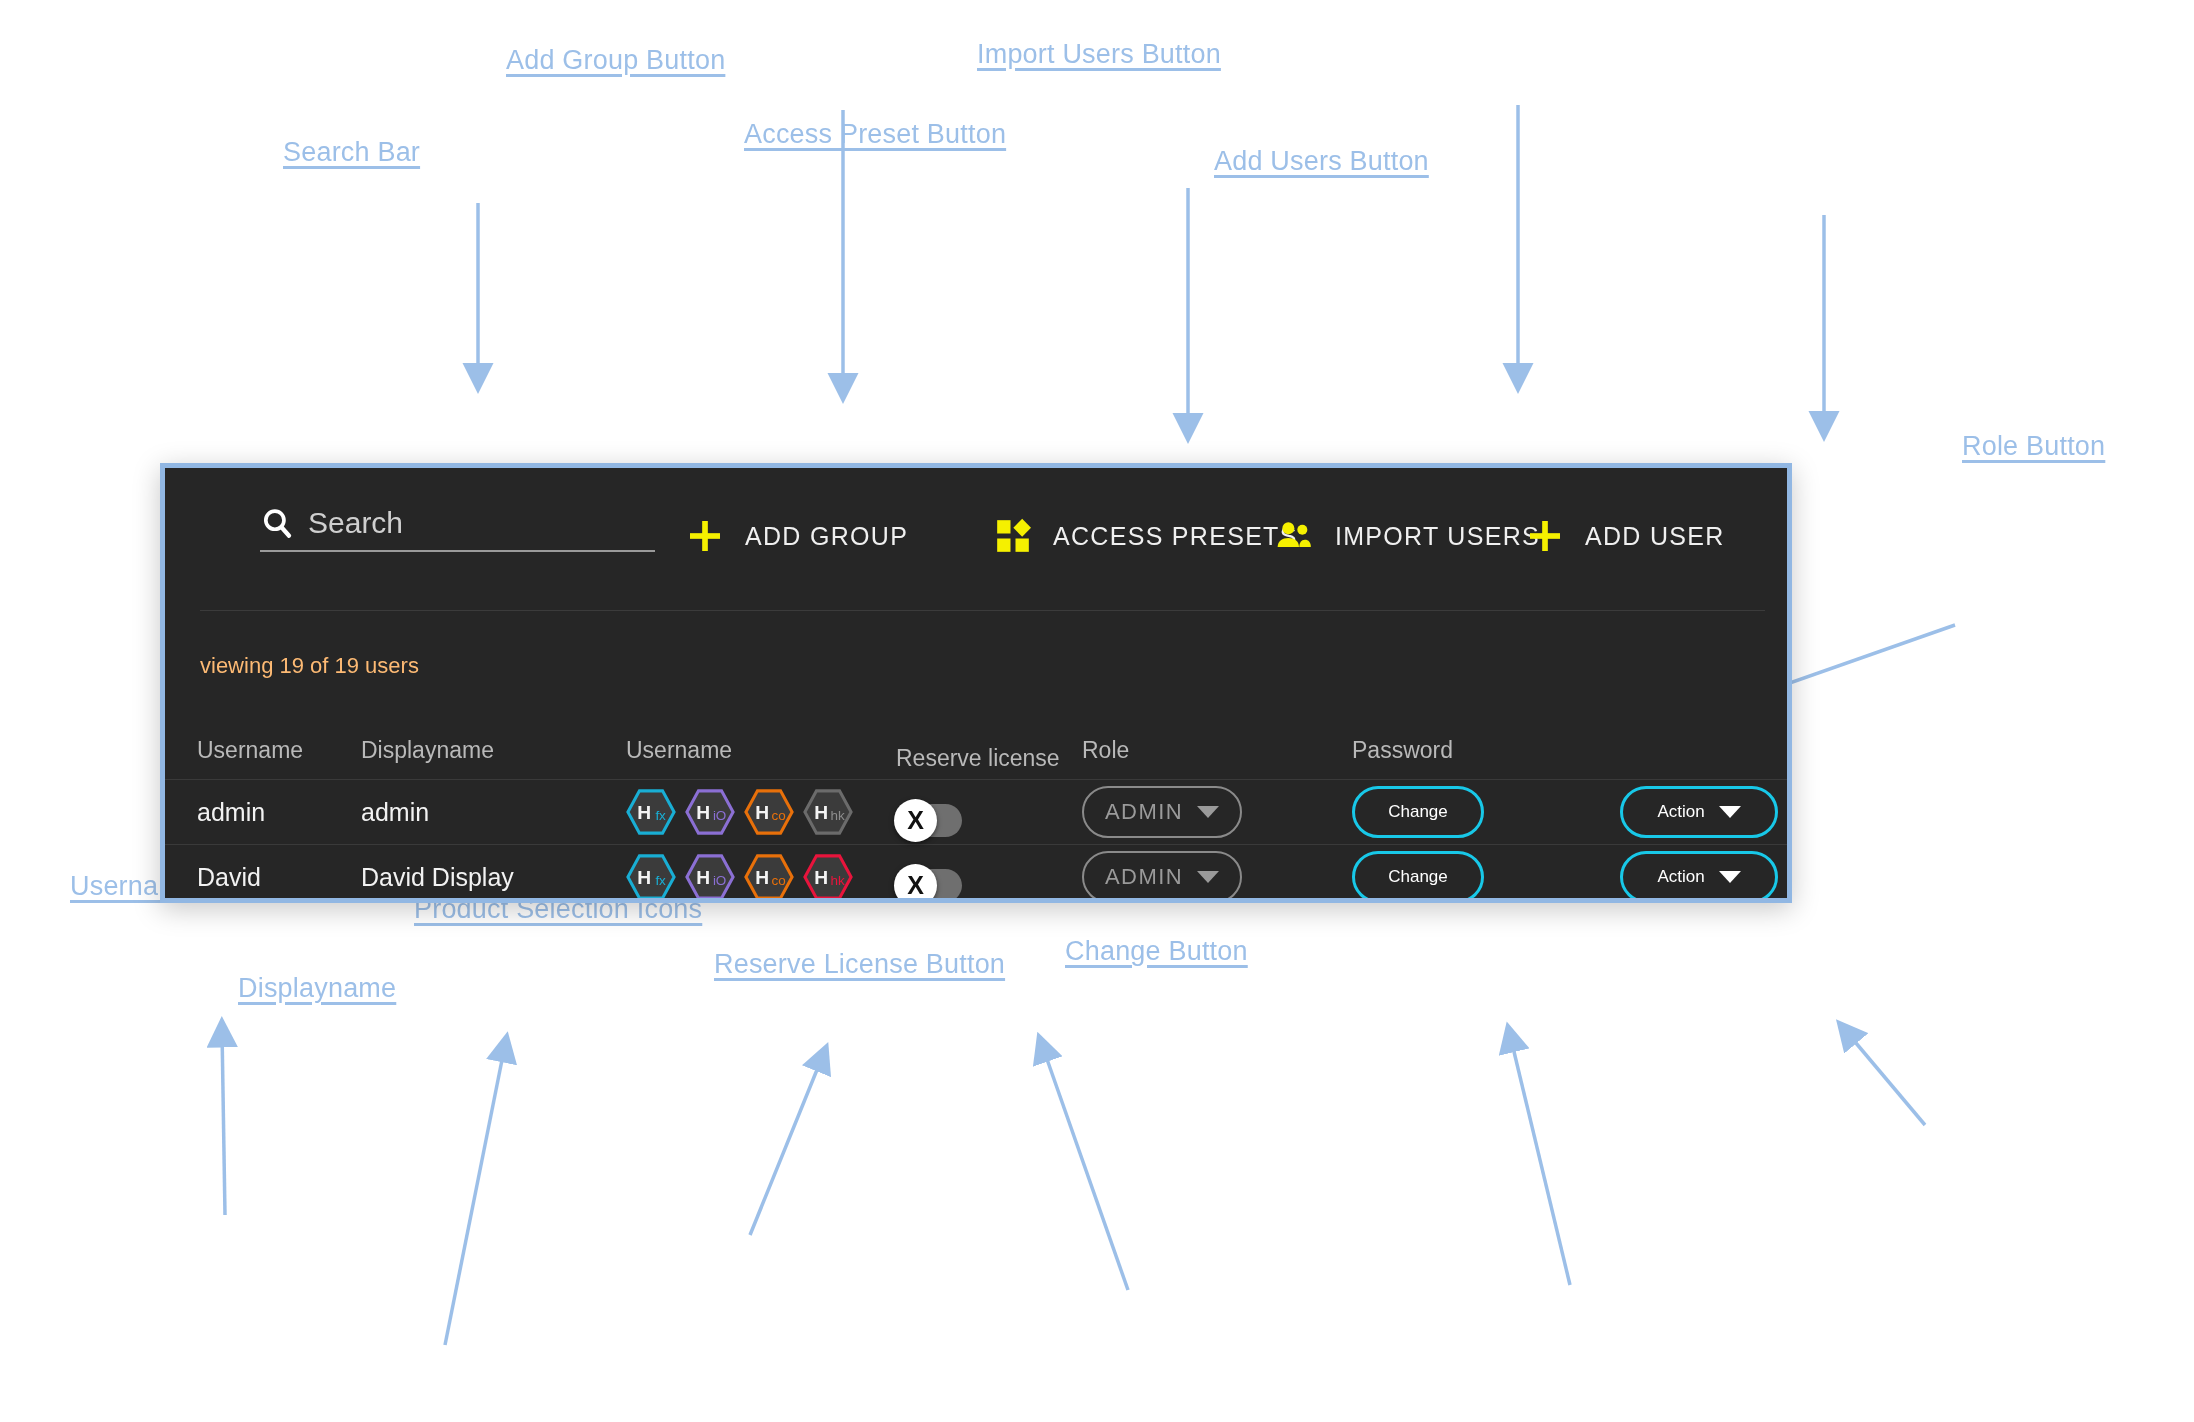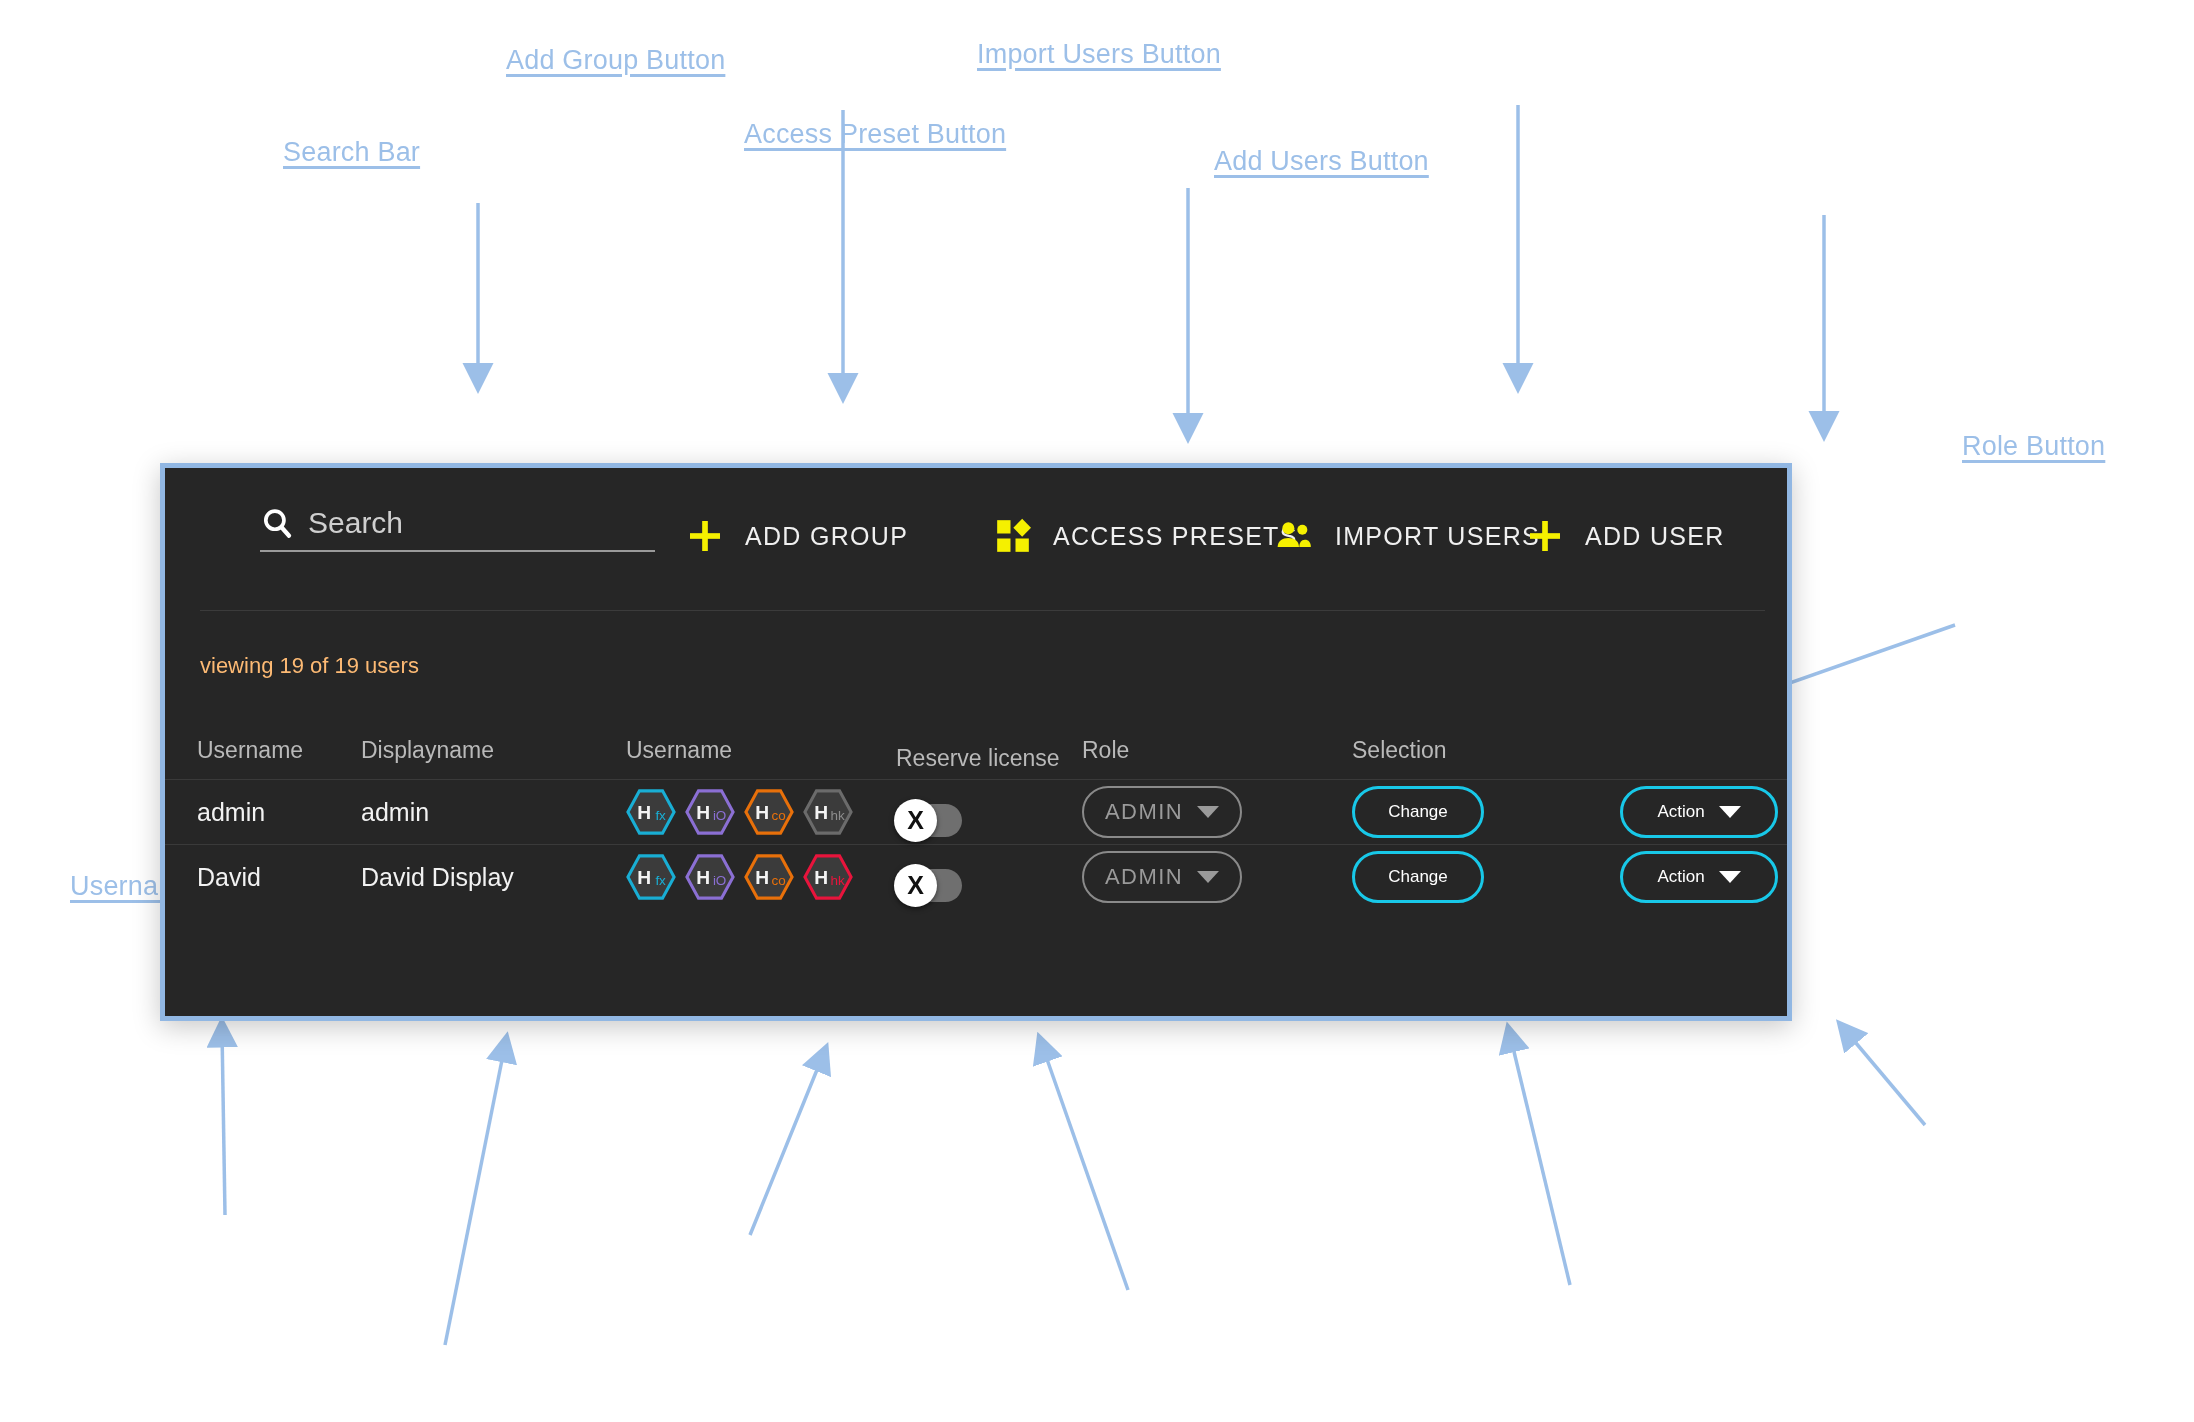--- a/index.html
+++ b/index.html
@@ -22,21 +22,21 @@
     text-decoration:underline;
     text-underline-offset:5px;
     text-decoration-thickness:3px;
     white-space:nowrap;
   }
 
   
   .panel{
     position:absolute;
     left:160px;top:463px;
-    width:1632px;height:558px;
+    width:1632px;height:440px;
     background:#262626;
     border:5px solid #91b7e3;
     box-sizing:border-box;
     box-shadow:0 6px 26px rgba(0,0,0,.22);
     overflow:hidden;
   }
 
   
   .toolbar{
     position:relative;height:142px;
@@ -249,21 +249,21 @@
     <div class="count-row">viewing 19 of 19 users</div>
 
     <div class="tbl">
 
       <div class="tr thead">
         <div class="th c-user">Username</div>
         <div class="th c-disp">Displayname</div>
         <div class="th c-prod">Username</div>
         <div class="th c-res">Reserve license</div>
         <div class="th c-role">Role</div>
-        <div class="th c-pass">Selection</div>
+        <div class="th c-pass">Password</div>
         <div class="th c-act"></div>
       </div>
 
       <div id="rows">
           <div class="tr trow">
     <div class="td c-user">admin</div>
     <div class="td c-disp">admin</div>
     <div class="td c-prod">
       <div class="prod-row">
         <svg class="hex" viewBox="0 0 52 52">

